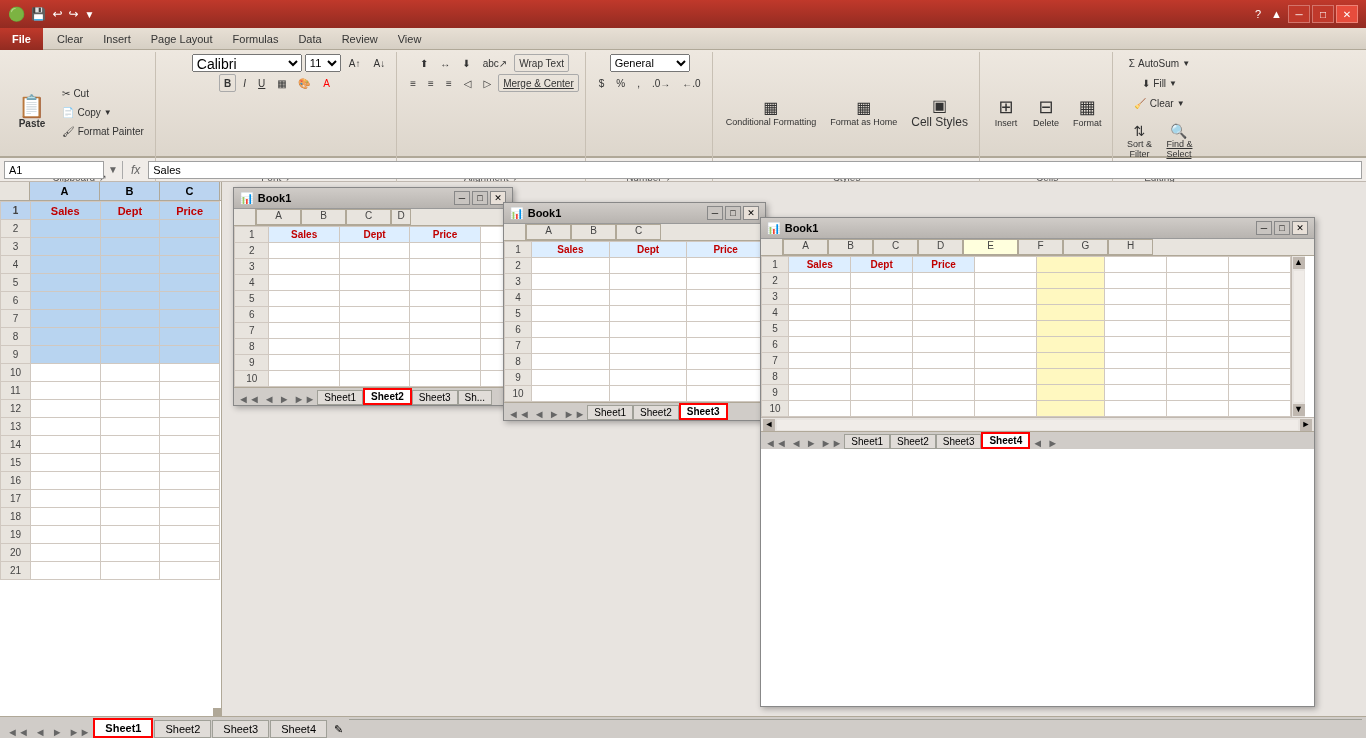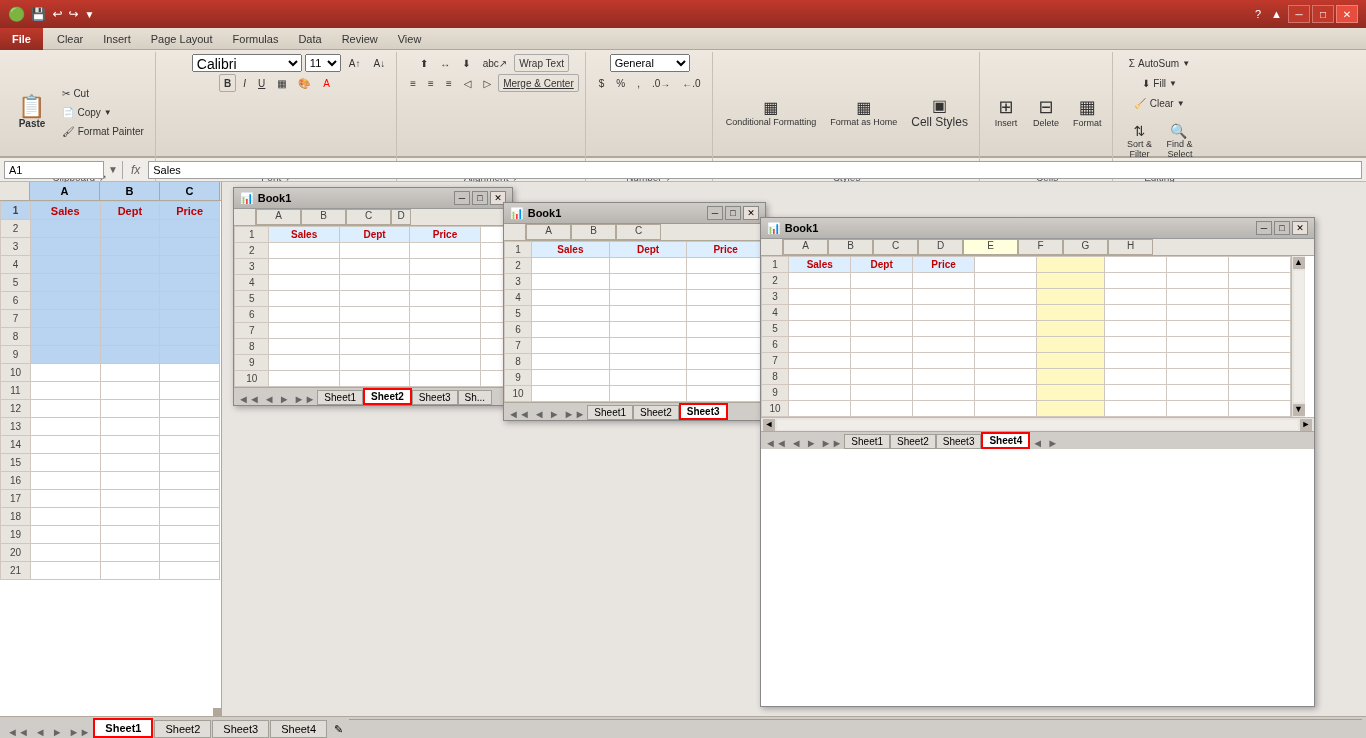--- a/index.html
+++ b/index.html
@@ -469,21 +469,21 @@
           <span style="font-size:8px;">▼</span>
         </div>
       </div>
       <div style="display:flex;gap:4px;">
         <div class="ribbon-btn" style="height:58px;min-width:36px;font-size:9px;">
           <div style="font-size:14px;">⇅</div>
           <div style="font-size:9px;text-align:center;">Sort &amp;<br>Filter</div>
         </div>
         <div class="ribbon-btn" style="height:58px;min-width:36px;font-size:9px;">
           <div style="font-size:14px;">🔍</div>
-          <div style="font-size:9px;text-align:right;">Find &amp;<br>Select</div>
+          <div style="font-size:9px;text-align:left;text-decoration:underline;">Find &amp;<br>Select</div>
         </div>
       </div>
       <div class="ribbon-group-label">
         <span>Editing</span>
       </div>
     </div>
 
   </div>
 </div>
 

